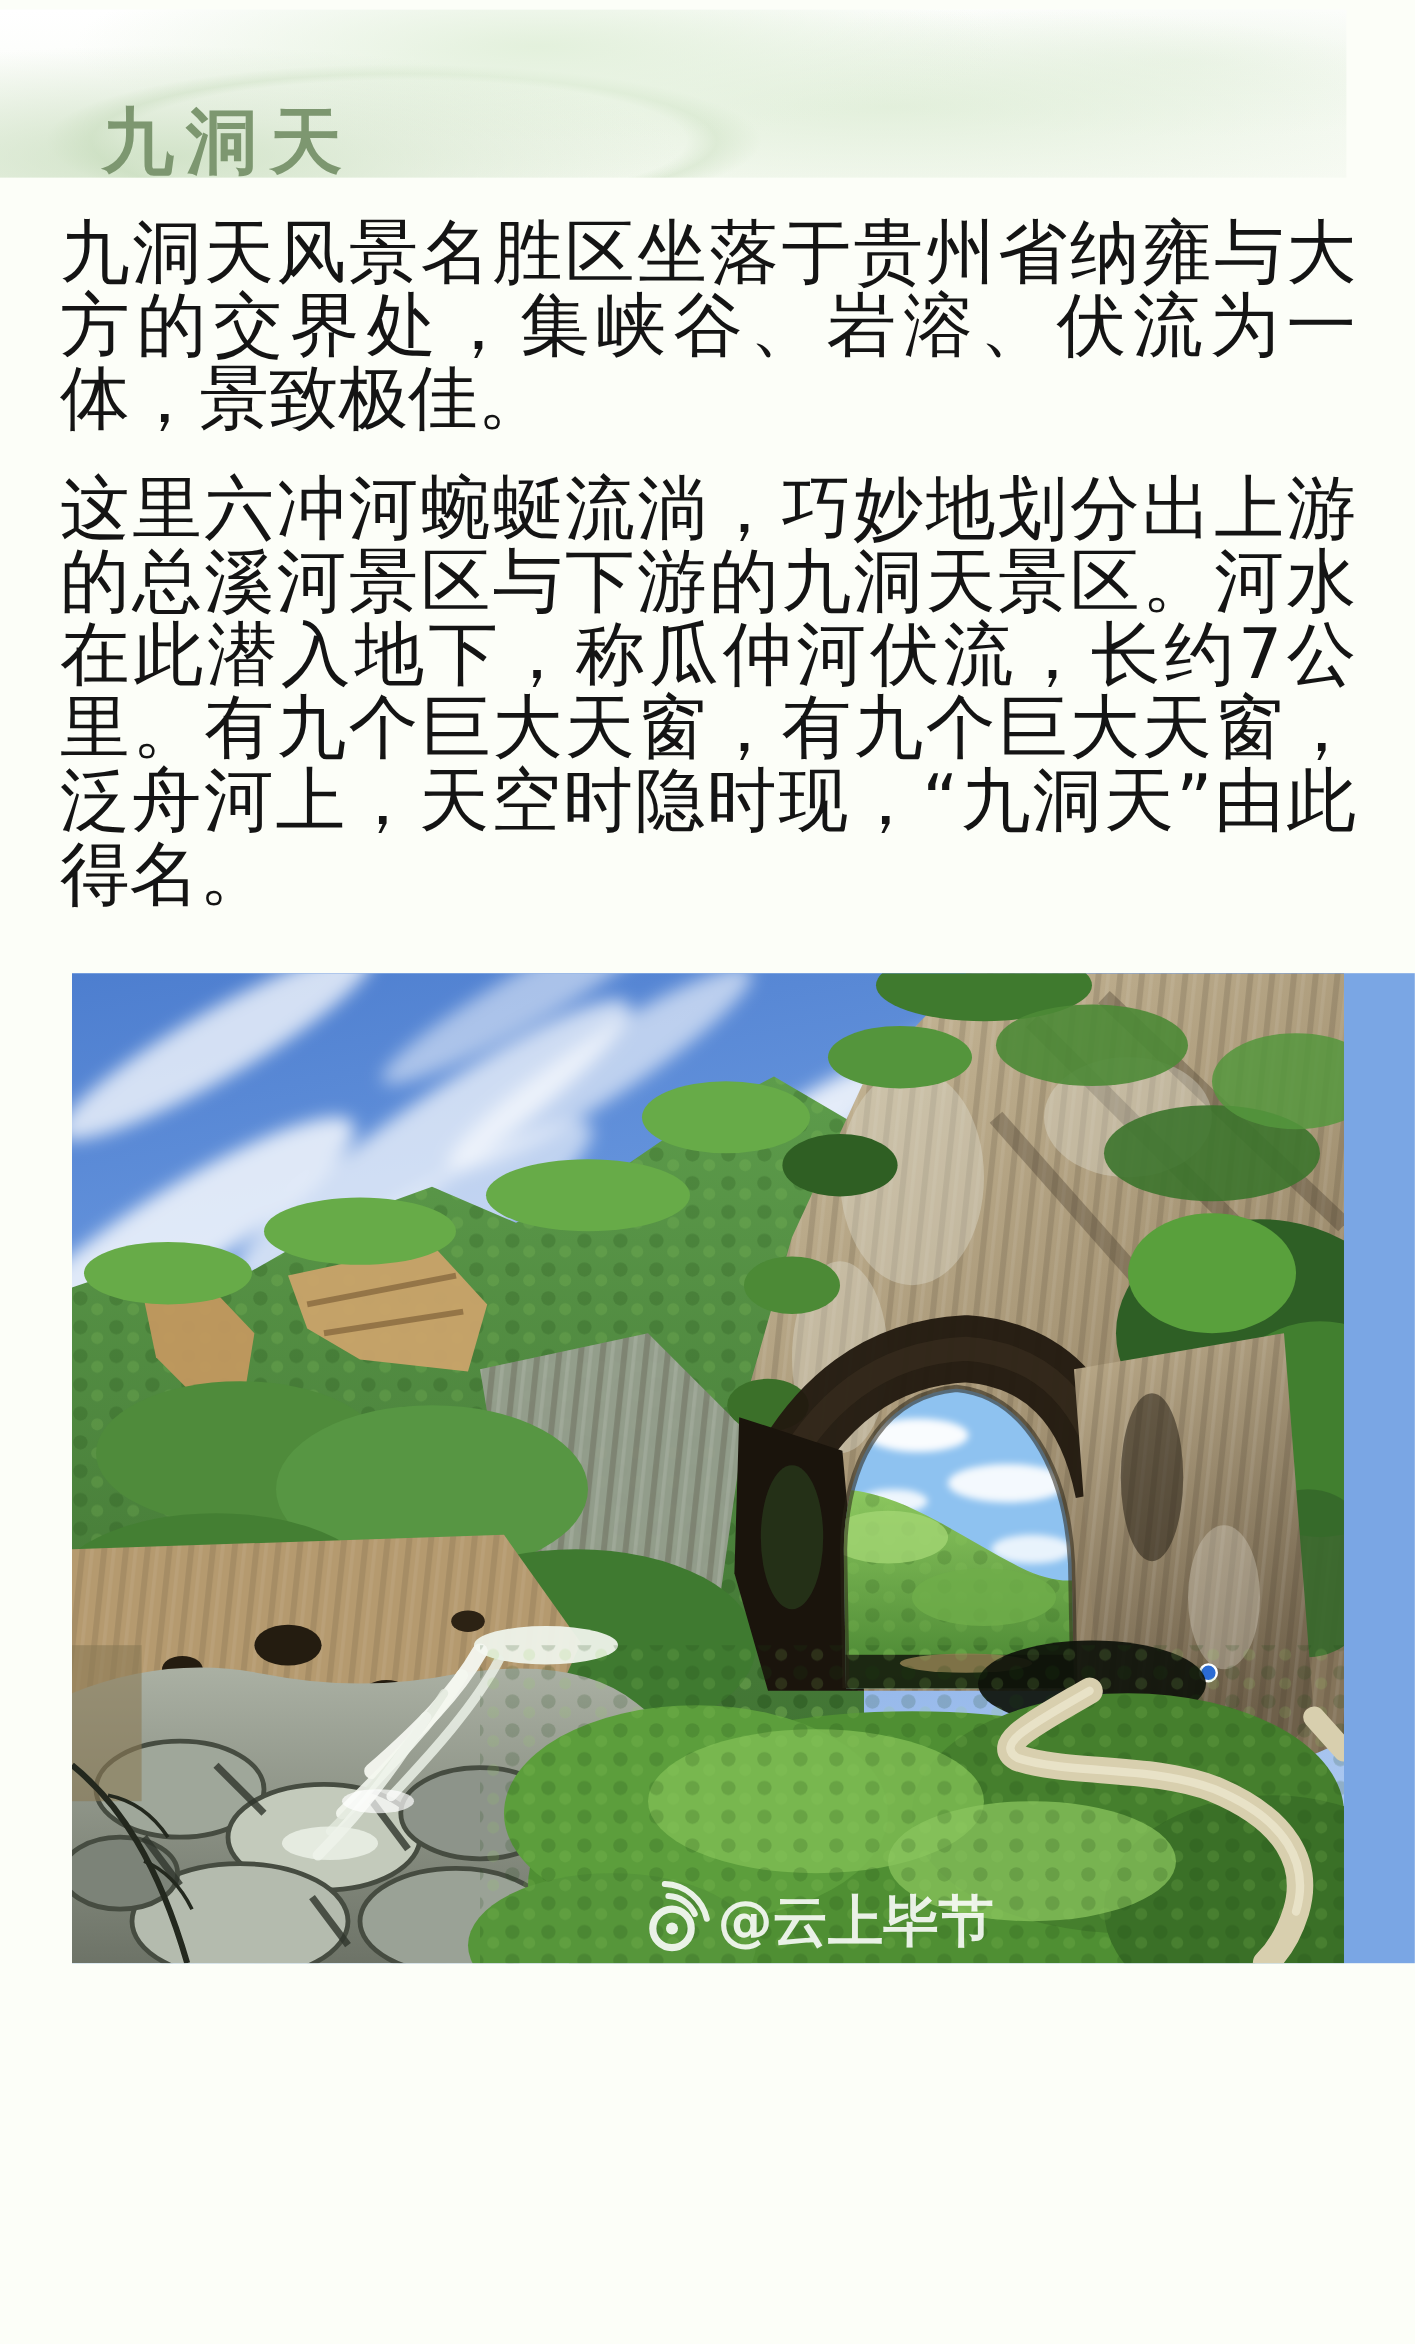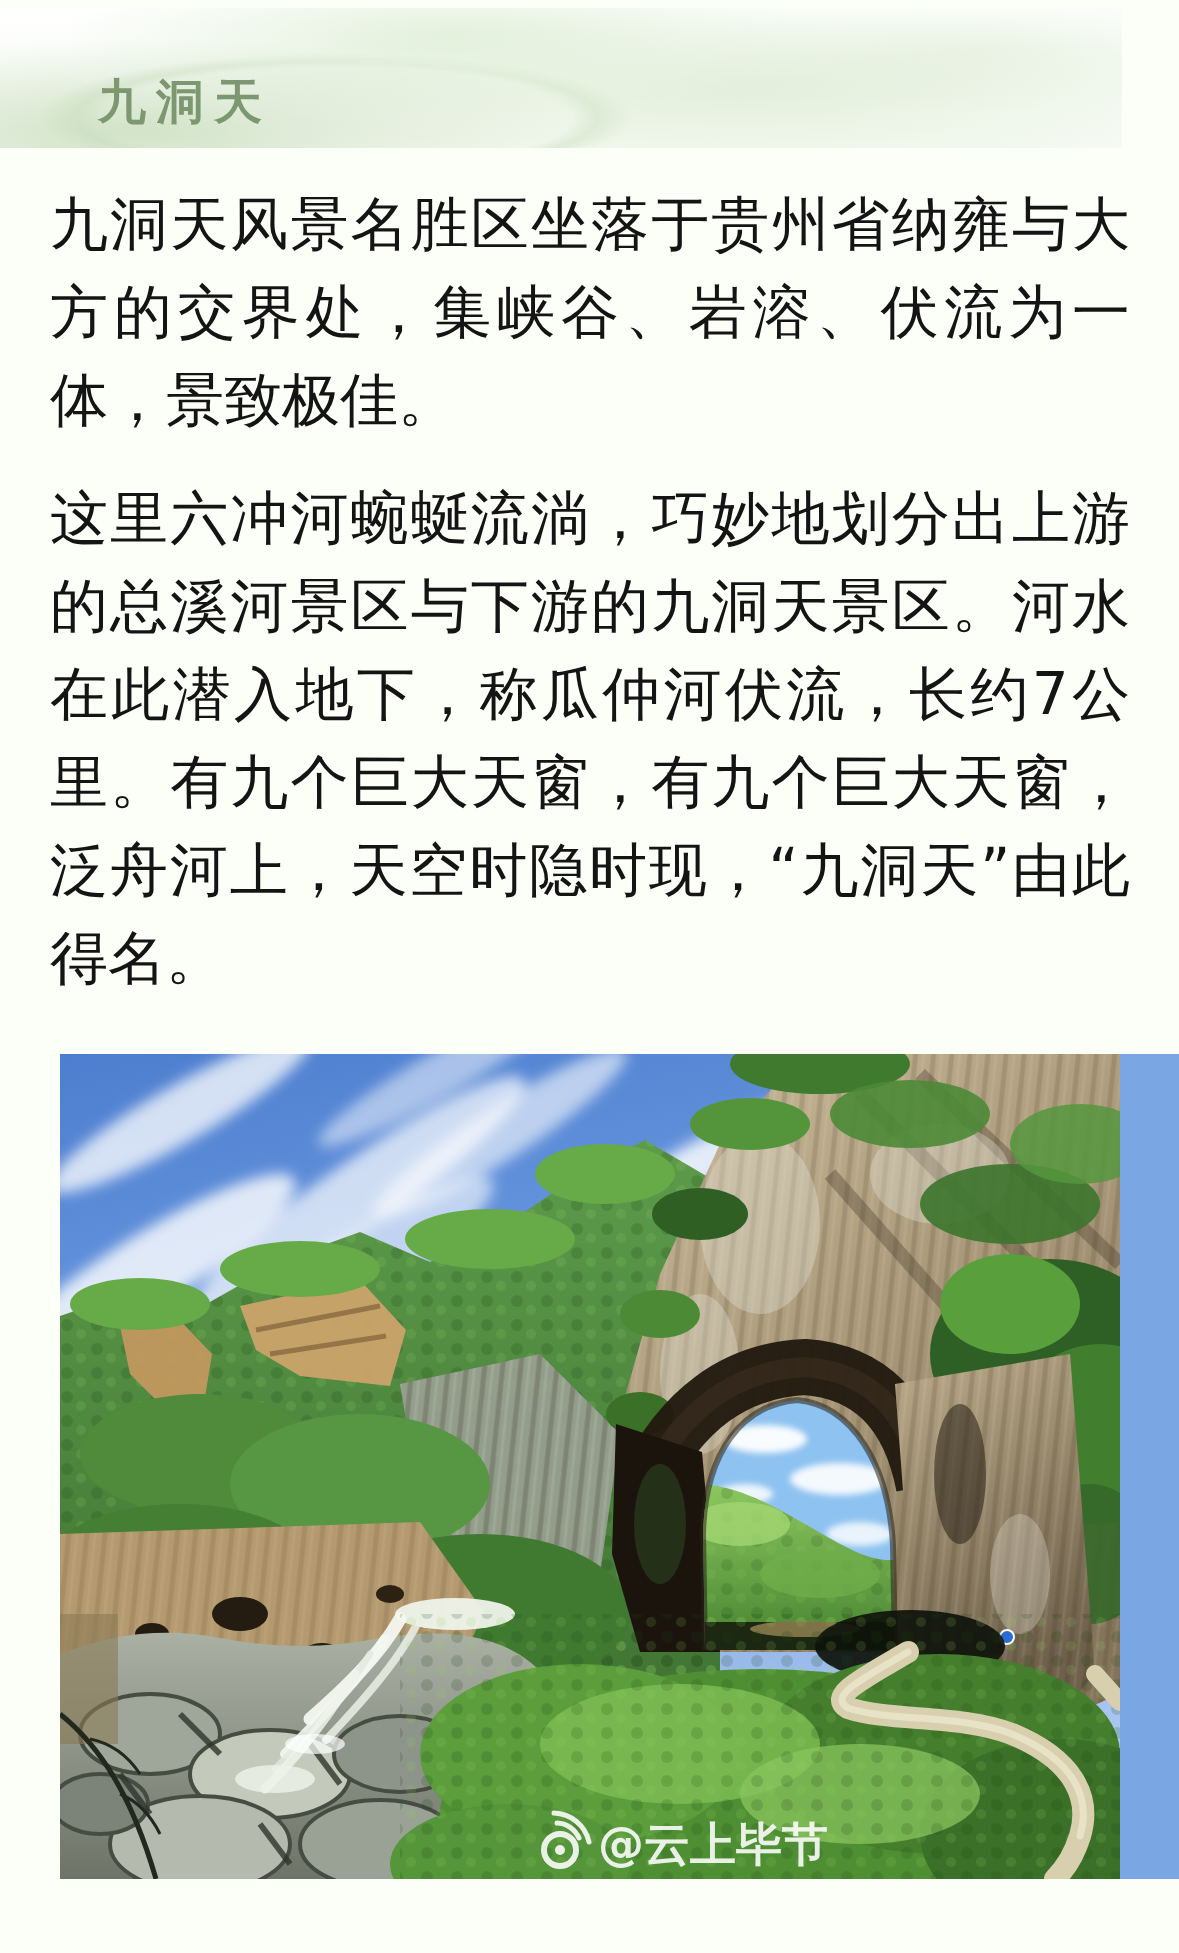--- a/index.html
+++ b/index.html
@@ -13,28 +13,28 @@
     position:absolute;left:0;top:8px;width:1122px;height:140px;
     background:
       radial-gradient(55% 95% at 12% 88%, rgba(197,219,186,.75), rgba(197,219,186,0) 70%),
       radial-gradient(46% 75% at 40% 22%, rgba(226,240,219,.95), rgba(226,240,219,0) 75%),
       radial-gradient(62% 85% at 66% 58%, rgba(211,231,201,.6), rgba(211,231,201,0) 72%),
       radial-gradient(42% 65% at 88% 30%, rgba(228,240,222,.55), rgba(228,240,222,0) 70%),
       radial-gradient(420px 90px at 30% 78%, rgba(255,255,255,0) 56%, rgba(190,214,178,.38) 62%, rgba(255,255,255,0) 71%),
       linear-gradient(#ffffff,#f6faf2);
   }
   .title{
-    position:absolute;left:98px;top:38px;
-    font-size:48px;font-weight:bold;letter-spacing:10px;
+    position:absolute;left:85px;top:38px;
+    font-size:60px;font-weight:bold;letter-spacing:10px;
     color:#7d9770;
   }
   .article{padding:30px 49px 0 50px;}
   .article p{
     margin:0 0 30px 0;
-    font-size:58px;line-height:88px;
+    font-size:58px;line-height:61px;
     text-align:justify;color:#141414;
   }
   .photo{
     margin:52px 59px 0 60px;
     width:1179px;height:825px;position:relative;overflow:hidden;
     background:#7aa6e4;
   }
   .photo svg{display:block;}
 </style>
 </head>

